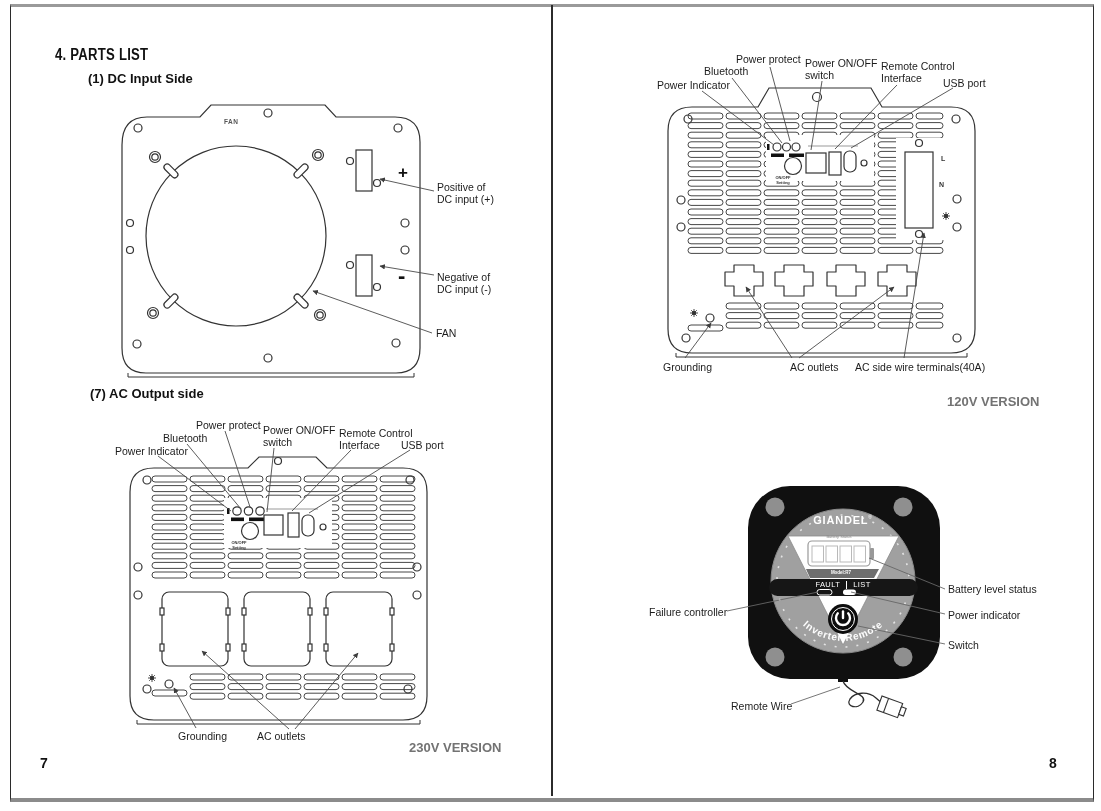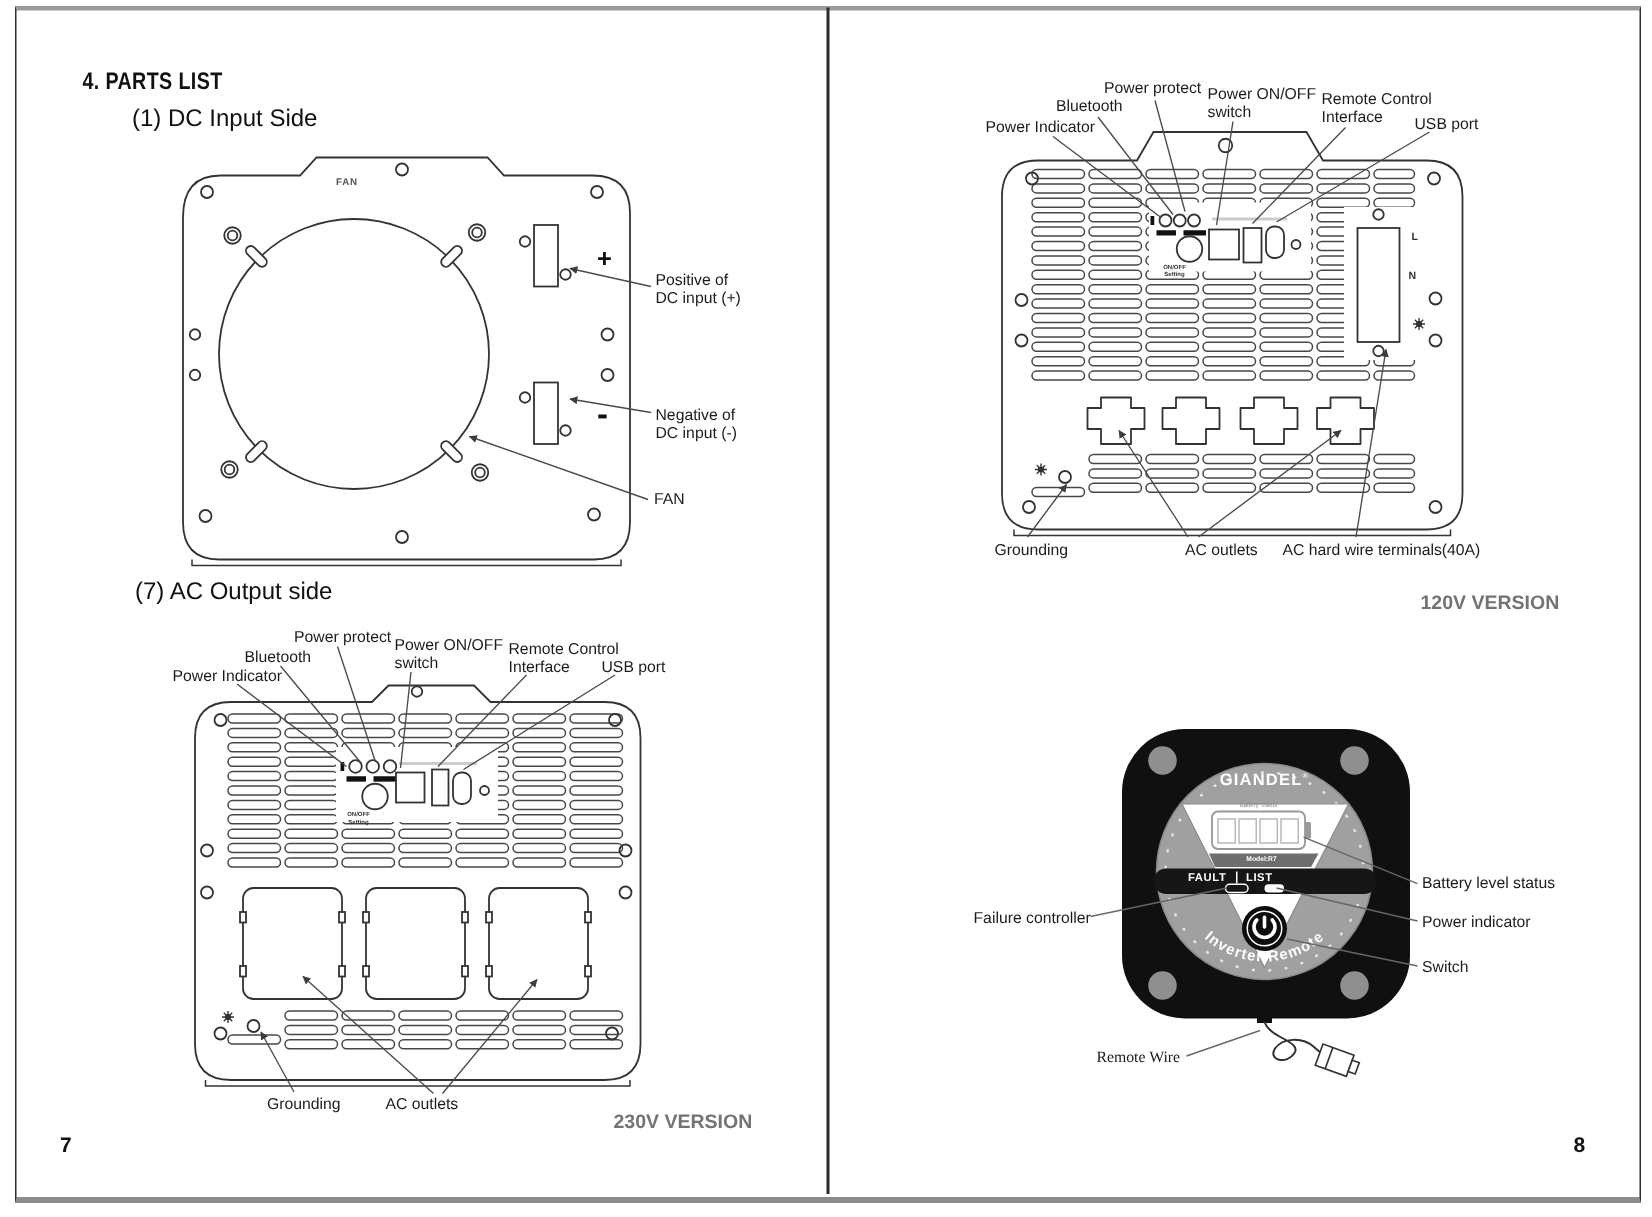--- a/index.html
+++ b/index.html
@@ -6,36 +6,36 @@
   #root{position:relative;width:1101px;height:811px;background:#fff;overflow:hidden;
         font-family:"Liberation Sans",sans-serif;}
   .border{position:absolute;left:10px;top:4px;width:1082px;height:791px;
           border-left:1.5px solid #2b2b2b;border-right:1.5px solid #2b2b2b;
           border-top:3px solid #9a9a9a;border-bottom:4px solid #8b8b8b;}
   .divider{position:absolute;left:551px;top:5px;width:1.5px;height:791px;background:#2b2b2b;}
   svg.art{position:absolute;left:0;top:0;width:1101px;height:811px;}
   .lbl{position:absolute;font-size:10.5px;line-height:1.18;color:#1c1c1c;white-space:pre-line;z-index:3;}
   .h1{position:absolute;font-size:16px;font-weight:800;letter-spacing:.3px;color:#111;
       transform:scaleX(.82);transform-origin:0 0;z-index:3;}
-  .h2{position:absolute;font-size:16px;font-weight:400;color:#111;z-index:3;}
+  .h2{position:absolute;font-size:13px;font-weight:700;color:#111;z-index:3;}
   .ver{position:absolute;font-size:13px;font-weight:700;color:#737373;z-index:3;}
   .pg{position:absolute;font-size:14px;font-weight:700;color:#111;z-index:3;}
   .fanprint{position:absolute;font-size:6.5px;font-weight:700;color:#555;letter-spacing:.5px;z-index:3;}
   .tiny{position:absolute;font-size:4px;line-height:1.3;font-weight:700;color:#333;
         white-space:pre-line;text-align:center;width:30px;z-index:3;}
   .lnprint{position:absolute;font-size:7px;font-weight:700;color:#333;z-index:3;}
   .pm{position:absolute;font-weight:900;color:#111;z-index:3;}
   .brand{position:absolute;text-align:center;font-size:11px;font-weight:800;color:#fff;
          letter-spacing:.8px;z-index:3;}
   .reg{font-size:5px;vertical-align:super;font-weight:400;}
   .battstat{position:absolute;text-align:center;font-size:4px;color:#8a8a8a;z-index:3;}
   .model{position:absolute;text-align:center;font-size:4.5px;font-weight:700;color:#fff;
          line-height:8px;z-index:3;}
-  .fpband{position:absolute;display:flex;justify-content:flex-start;align-items:center;
-          font-size:7.5px;font-weight:700;color:#fff;letter-spacing:.4px;z-index:3;}
+  .fpband{position:absolute;display:flex;justify-content:center;align-items:center;
+          font-size:7.5px;font-weight:400;color:#fff;letter-spacing:.4px;z-index:3;}
   .sep{border-left:1px solid #fff;height:8px;margin:0 6px;}
 </style>
 </head>
 <body>
 
 <div id="root">
   <div class="border"></div>
   <div class="divider"></div>
 
   <svg class="art" viewBox="0 0 1101 811">
@@ -535,32 +535,32 @@
 switch</div>
   <div class="lbl" style="left:881px;top:60px;">Remote Control
 Interface</div>
   <div class="lbl" style="left:943px;top:77px;">USB port</div>
   <div class="tiny" style="left:768px;top:175px;">ON/OFF
 Setting</div>
   <div class="lnprint" style="left:941px;top:155px;">L</div>
   <div class="lnprint" style="left:939px;top:181px;">N</div>
   <div class="lbl" style="left:663px;top:361px;">Grounding</div>
   <div class="lbl" style="left:790px;top:361px;">AC outlets</div>
-  <div class="lbl" style="left:855px;top:361px;">AC hard wire terminals(40A)</div>
+  <div class="lbl" style="left:855px;top:361px;">AC side wire terminals(40A)</div>
   <div class="ver" style="left:947px;top:394px;">120V VERSION</div>
 
   <div class="brand" style="left:799px;top:514px;width:88px;">
     <span>GIANDEL</span><span class="reg">®</span>
   </div>
   <div class="battstat" style="left:808px;top:534px;width:62px;">Battery Status</div>
   <div class="model" style="left:806px;top:569px;width:70px;">Model:R7</div>
   <div class="fpband" style="left:792px;top:580px;width:102px;">
     <span>FAULT</span>
     <span class="sep"></span>
     <span>LIST</span>
   </div>
   <div class="lbl" style="left:649px;top:606px;">Failure controller</div>
   <div class="lbl" style="left:948px;top:583px;text-align:center;">Battery level status</div>
   <div class="lbl" style="left:948px;top:609px;">Power indicator</div>
   <div class="lbl" style="left:948px;top:639px;">Switch</div>
-  <div class="lbl" style="left:731px;top:700px;font-family:Liberation Serif, serif;">Remote Wire</div>
+  <div class="lbl" style="left:731px;top:700px;">Remote Wire</div>
   <div class="pg" style="left:1049px;top:755px;">8</div>
 </div>
 
 </body></html>

